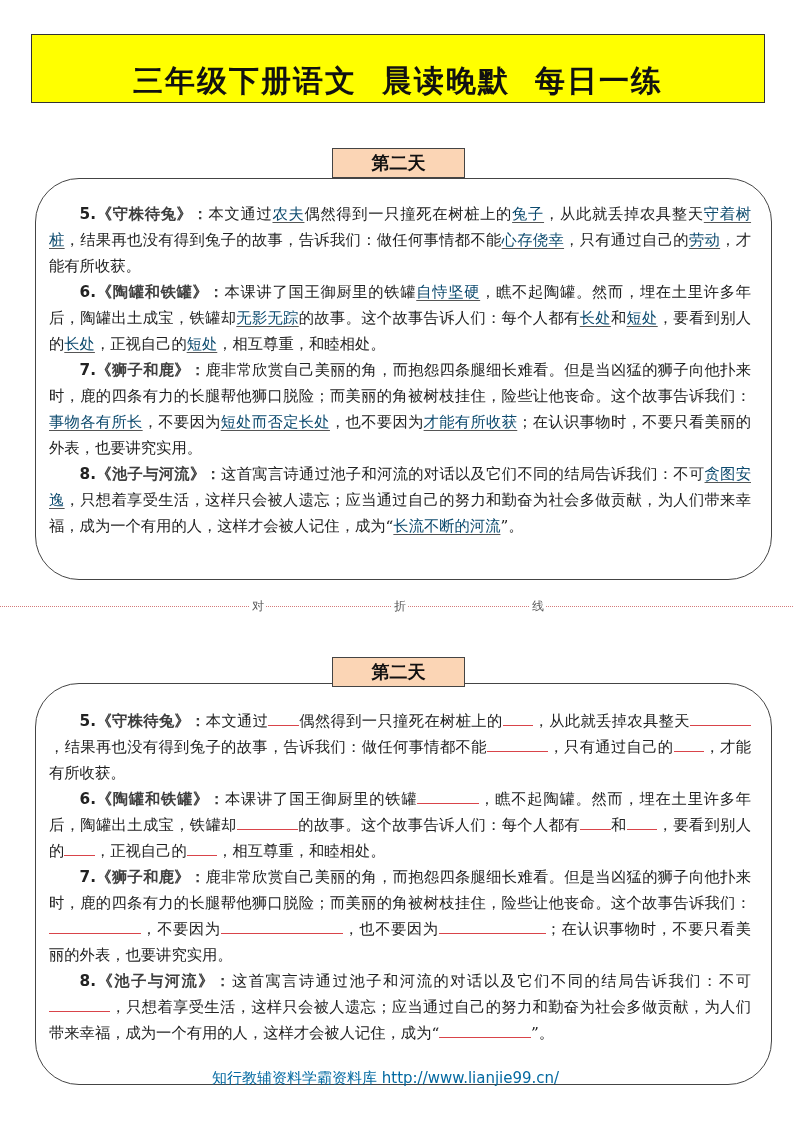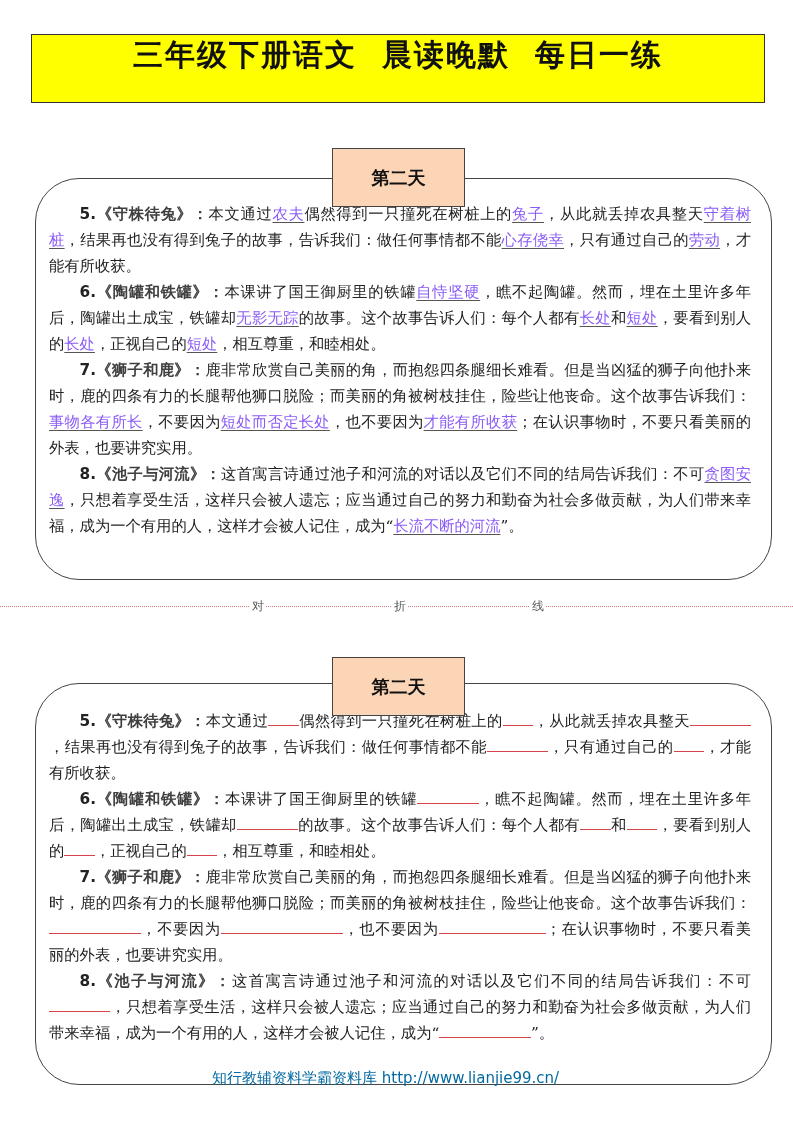--- a/index.html
+++ b/index.html
@@ -1,39 +1,39 @@
 <!DOCTYPE html>
 <html><head>
 <meta charset="utf-8">
 <style>
   html, body { margin:0; padding:0; background:#ffffff; }
   body { width:793px; height:1122px; position:relative; overflow:hidden;
          font-family: "DejaVu Serif", "Liberation Serif", serif; color:#222; }
   .banner { position:absolute; left:31px; top:34px; width:734px; height:69px;
             background:#FFFF00; border:1.5px solid #333; box-sizing:border-box;
-            display:flex; align-items:flex-start; justify-content:center; }
+            display:flex; align-items:flex-end; justify-content:center; }
   .banner-title { font-family:"DejaVu Sans", sans-serif; font-weight:bold; font-size:30px;
                   letter-spacing:2px; color:#111; white-space:pre; }
   .card { position:absolute; left:35px; width:737px; border:1.5px solid #444;
           border-radius:44px; box-sizing:border-box; background:#fff; }
   .card.c1 { top:178px; height:402px; }
   .card.c2 { top:683px; height:402px; }
-  .badge { position:absolute; left:332px; width:133px; height:59px; background:#FBD5B5;
+  .badge { position:absolute; left:332px; width:133px; height:30px; background:#FBD5B5;
            border:1.5px solid #444; box-sizing:border-box; display:flex; align-items:center;
            justify-content:center; font-family:"DejaVu Sans", sans-serif; font-weight:bold;
            font-size:18px; color:#111; z-index:2; }
   .badge.b1 { top:148px; }
   .badge.b2 { top:657px; }
   .content { position:absolute; left:13px; right:20px; top:22px; font-size:15.3px;
              line-height:26px; text-align:justify; }
   .card.c2 .content { top:24px; }
   .para { margin:0; text-indent:2em; }
   .num { font-family:"DejaVu Sans", sans-serif; font-weight:bold; color:#222; }
   .ttl { font-family:"DejaVu Sans", sans-serif; font-weight:bold; color:#404040; }
-  .ans { color:#8b5cf6; text-decoration:underline; text-decoration-color:#555; text-underline-offset:3px; }
+  .ans { color:#0c4a6e; text-decoration:underline; text-decoration-color:#555; text-underline-offset:3px; }
   .blank { display:inline-block; border-bottom:1.3px solid #D9444A; height:15px; vertical-align:baseline; }
   .fold { position:absolute; left:0; top:606px; width:793px; height:1px;
           border-top:1.5px dotted #D37A7A; }
   .fold-char { position:absolute; top:598px; font-size:12px; color:#555; background:#fff; padding:0 2px;
                font-family:"DejaVu Sans", sans-serif; }
   .watermark { position:absolute; left:212px; top:1069px; font-size:15px; color:#0369a1;
                font-family:"DejaVu Sans", sans-serif; background:transparent; }
 </style>
 </head>
 <body>

